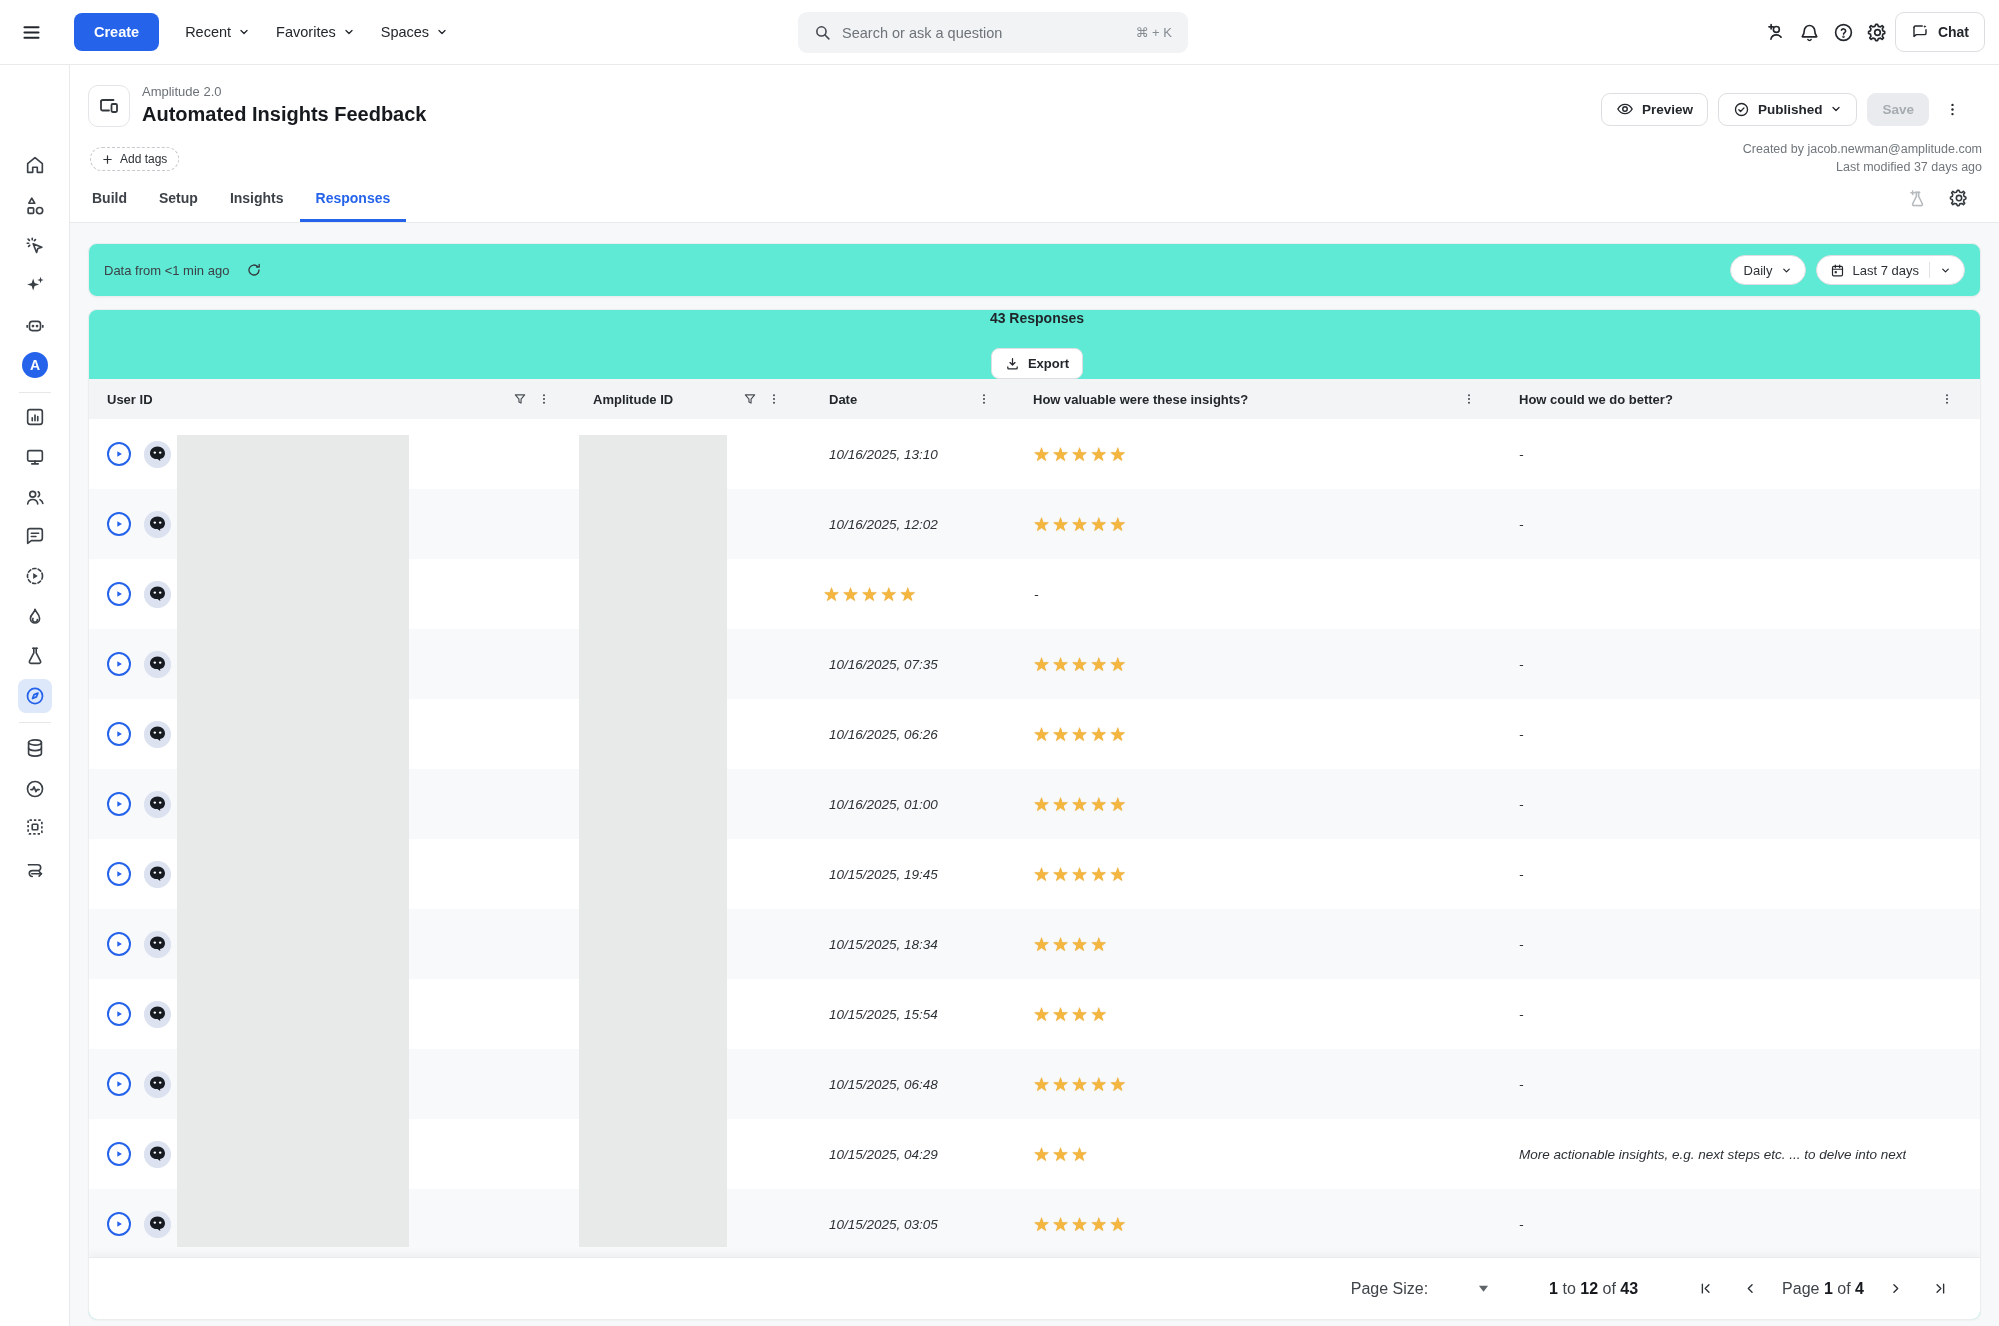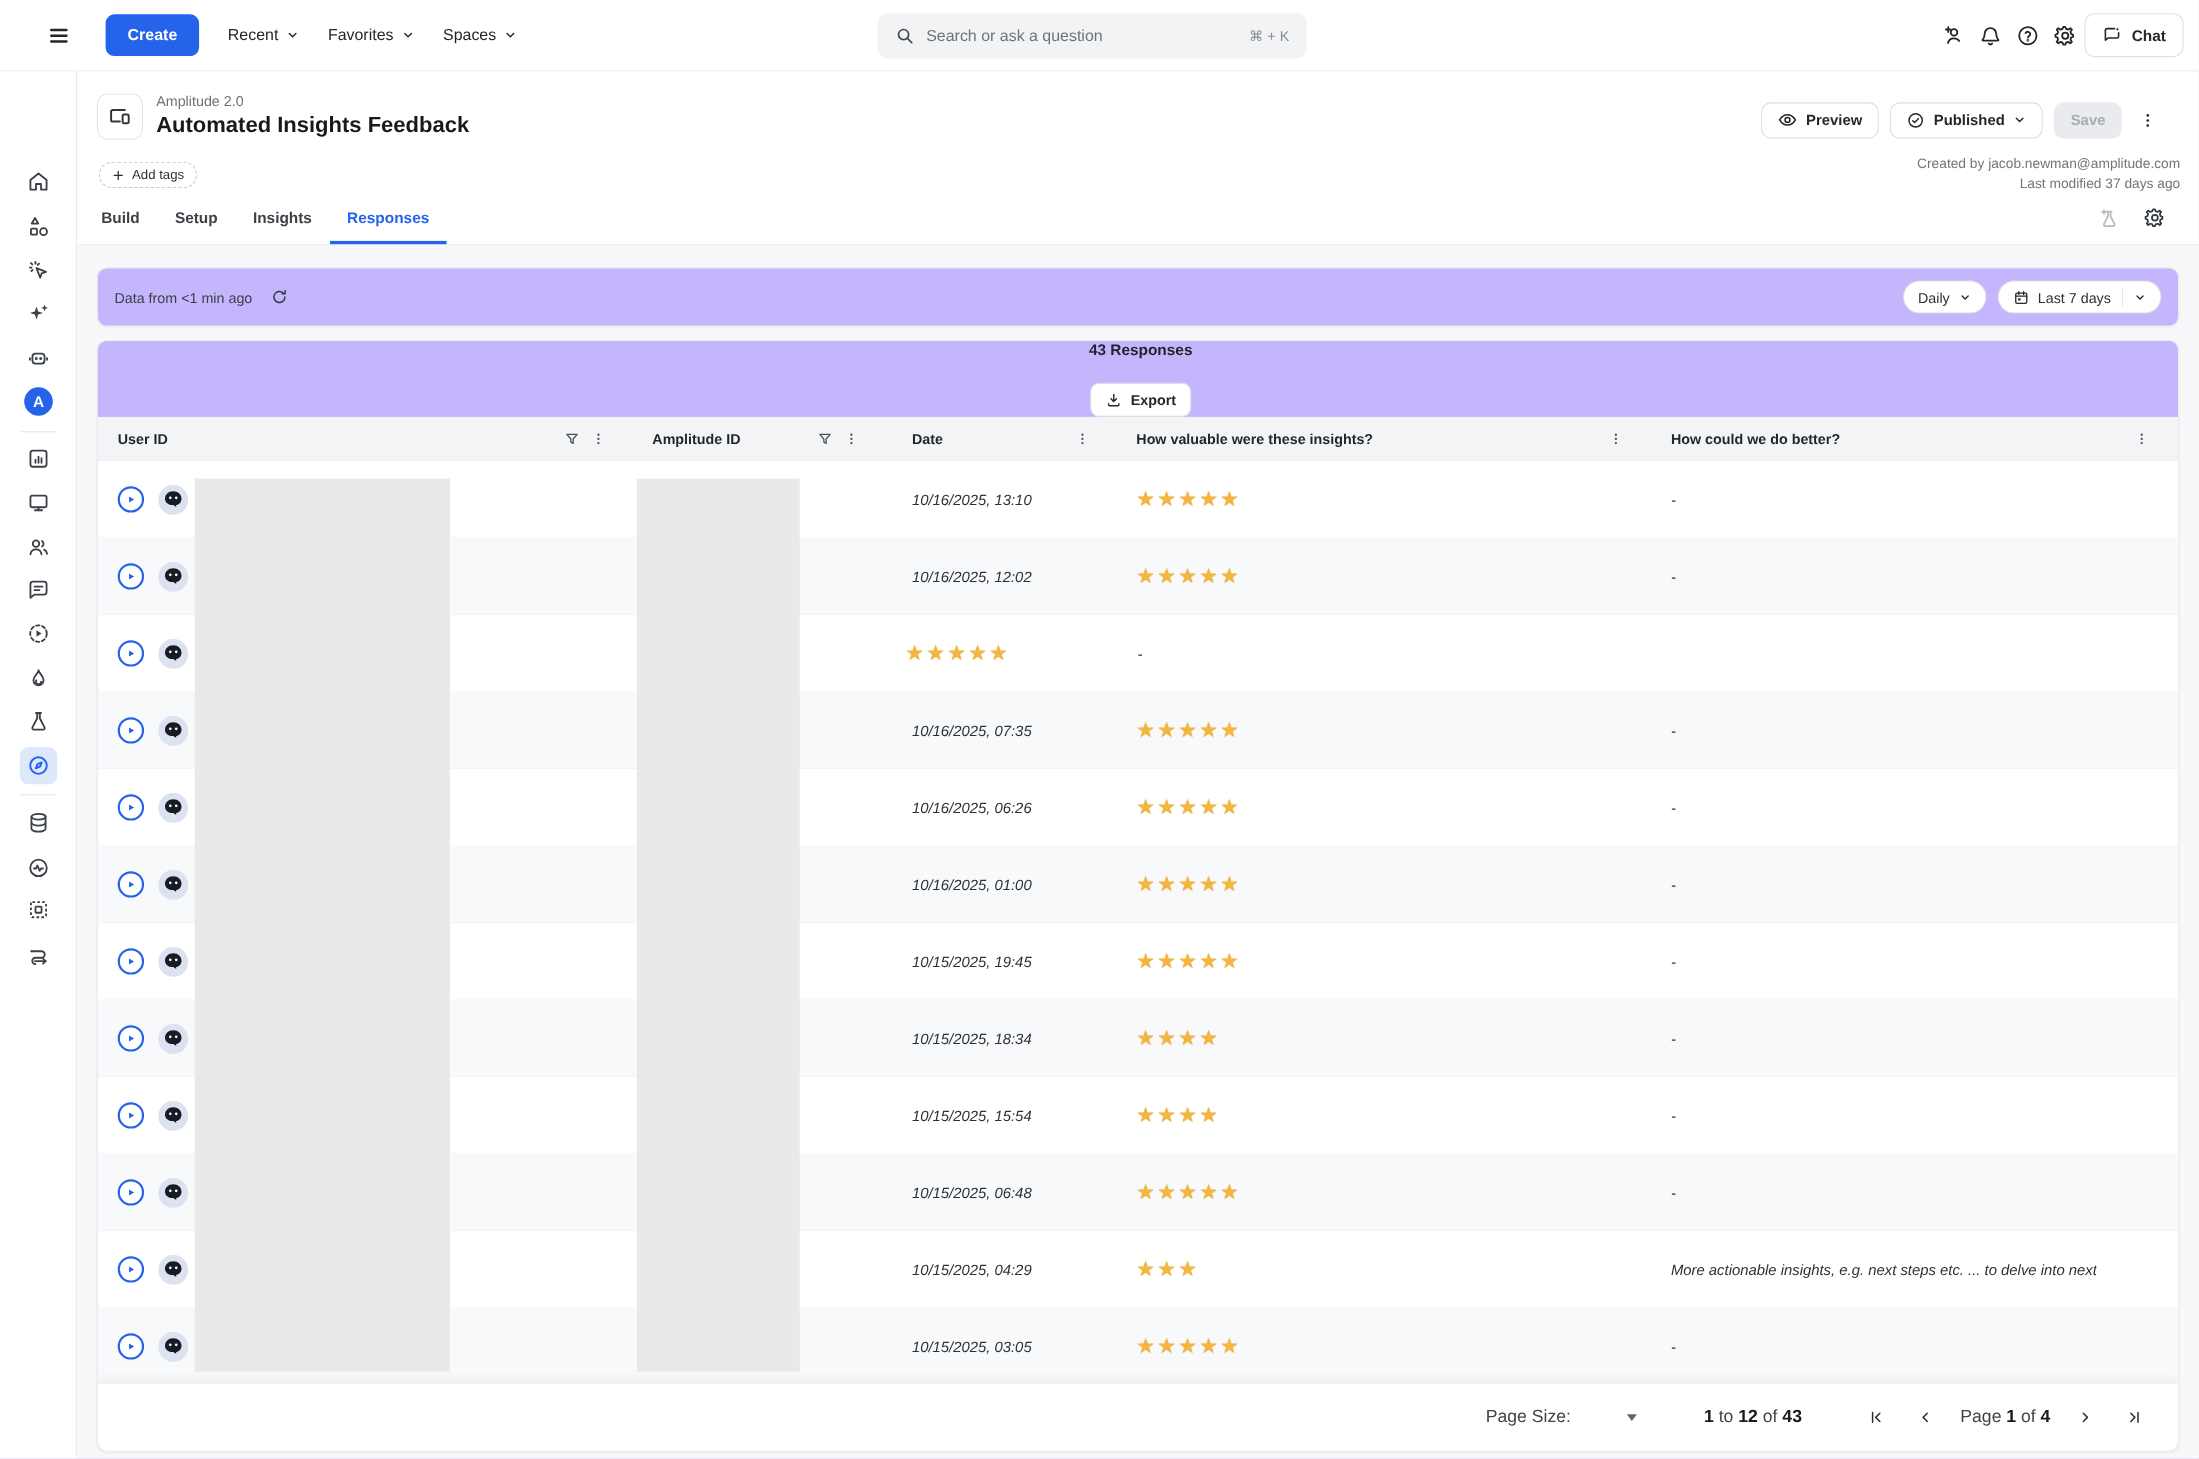--- a/index.html
+++ b/index.html
@@ -9,21 +9,21 @@
     background:#f7f8f9; font-family:"Liberation Sans", "DejaVu Sans", sans-serif;
     color:#1f2429;
   }
   svg { display:block; }
 
   
   .topbar {
     position:absolute; top:0; left:0; width:1999px; height:65px;
     background:#fff; border-bottom:1px solid #e8eaeb;
   }
-  .tb-left { position:absolute; left:36px; top:0; height:64px; display:flex; align-items:center; gap:26px; }
+  .tb-left { position:absolute; left:14px; top:0; height:64px; display:flex; align-items:center; gap:26px; }
   .icon-btn { display:flex; align-items:center; justify-content:center; width:34px; height:34px; border-radius:7px; cursor:pointer; background:transparent; border:none; }
   .create-btn {
     height:38px; padding:0 20px; border:none; border-radius:8px;
     background:#2563eb; color:#fff; font-size:14.5px; font-weight:700; cursor:pointer;
     font-family:inherit;
   }
   .tb-menu { display:flex; align-items:center; gap:7px; font-size:14.5px; color:#23272c; cursor:pointer; }
   .searchbox {
     position:absolute; left:798px; top:12px; width:390px; height:41px;
     background:#f2f3f5; border-radius:9px; display:flex; align-items:center; padding:0 16px; gap:11px; cursor:text;
@@ -64,21 +64,21 @@
     border:1px solid #dcdee1; border-radius:9px; background:#fff; font-size:13.5px; font-weight:600; color:#23272c; cursor:pointer; font-family:inherit; }
   .pill-btn.disabled { background:#e9ebee; border-color:#e9ebee; color:#a7acb1; cursor:default; }
   .head-meta { position:absolute; right:17px; top:75px; text-align:right; font-size:12.5px; color:#70767b; line-height:18px; }
   .tabs { position:absolute; left:6px; bottom:0; display:flex; }
   .tab { padding:12px 16px 13px; font-size:14px; font-weight:600; color:#3d4248; cursor:pointer; border-bottom:3px solid transparent; }
   .tab.active { color:#2563eb; border-bottom-color:#2563eb; }
   .tab-tools { position:absolute; right:26px; bottom:10px; display:flex; align-items:center; gap:14px; }
 
   
   .content { position:absolute; left:70px; top:223px; width:1929px; height:1103px; background:#f7f8f9; }
-  .card { background:#c4b5fd; border:1px solid #ecedef; border-radius:9px; box-shadow:0 1px 2px rgba(20,23,28,.03); }
+  .card { background:#5eead4; border:1px solid #ecedef; border-radius:9px; box-shadow:0 1px 2px rgba(20,23,28,.03); }
   .data-card { position:absolute; left:18px; top:20px; width:1893px; height:54px; display:flex; align-items:center; padding:0 15px; }
   .freshness { font-size:13px; color:#3c4147; }
   .refresh-btn { margin-left:13px; }
   .data-card .spacer { flex:1; }
   .chip { display:flex; align-items:center; gap:8px; height:30px; padding:0 13px;
     border:1px solid #dcdee1; border-radius:16px; background:#fff; font-size:13px; color:#2c3136; cursor:pointer; font-family:inherit; }
   .chip .vline { width:1px; height:16px; background:#e1e3e6; margin:0 2px; }
 
   .table-card { position:absolute; left:18px; top:86px; width:1893px; height:1011px; overflow:hidden; }
   .card-top { height:69px; display:flex; align-items:center; padding:0 15px 0 20px;flex-direction:column; }

